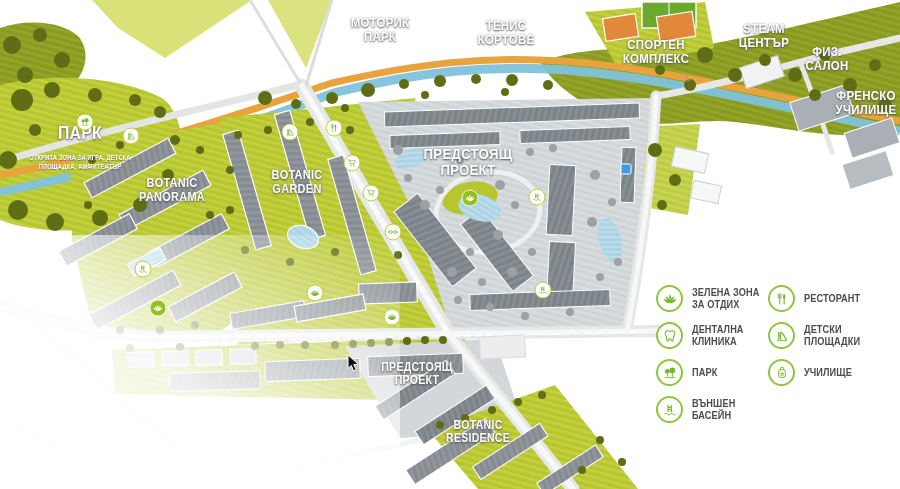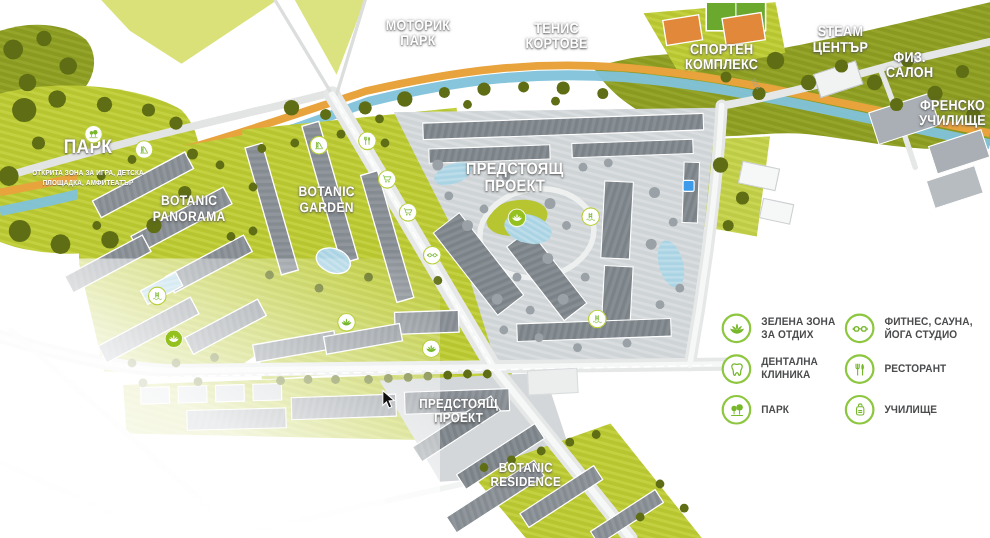--- a/index.html
+++ b/index.html
@@ -378,39 +378,48 @@
 КЛИНИКА</span>
   </div>
   <div class="legend-item">
     <span class="legend-icon">
           <svg>
             <use href="#i-park-trees"></use>
           </svg>
         </span>
     <span class="legend-label">ПАРК</span>
   </div>
+  <div class="legend-item">
+    <span class="legend-icon">
+          <svg>
+            <use href="#i-pool-ladder"></use>
+          </svg>
+        </span>
+    <span class="legend-label">ВЪНШЕН
+БАСЕЙН</span>
+  </div>
 </div>
 
 <div class="legend-col" id="legend-col-2">
   <div class="legend-item">
     <span class="legend-icon">
           <svg>
-            <use href="#i-dumbbell"></use>
-          </svg>
-        </span>
-    <span class="legend-label">ФИТНЕС, САУНА,
-ЙОГА СТУДИО</span>
-  </div>
-  <div class="legend-item">
-    <span class="legend-icon">
-          <svg>
             <use href="#i-restaurant"></use>
           </svg>
         </span>
     <span class="legend-label">РЕСТОРАНТ</span>
+  </div>
+  <div class="legend-item">
+    <span class="legend-icon">
+          <svg>
+            <use href="#i-playground-slide"></use>
+          </svg>
+        </span>
+    <span class="legend-label">ДЕТСКИ
+ПЛОЩАДКИ</span>
   </div>
   <div class="legend-item">
     <span class="legend-icon">
           <svg>
             <use href="#i-school-backpack"></use>
           </svg>
         </span>
     <span class="legend-label">УЧИЛИЩЕ</span>
   </div>
 </div>

